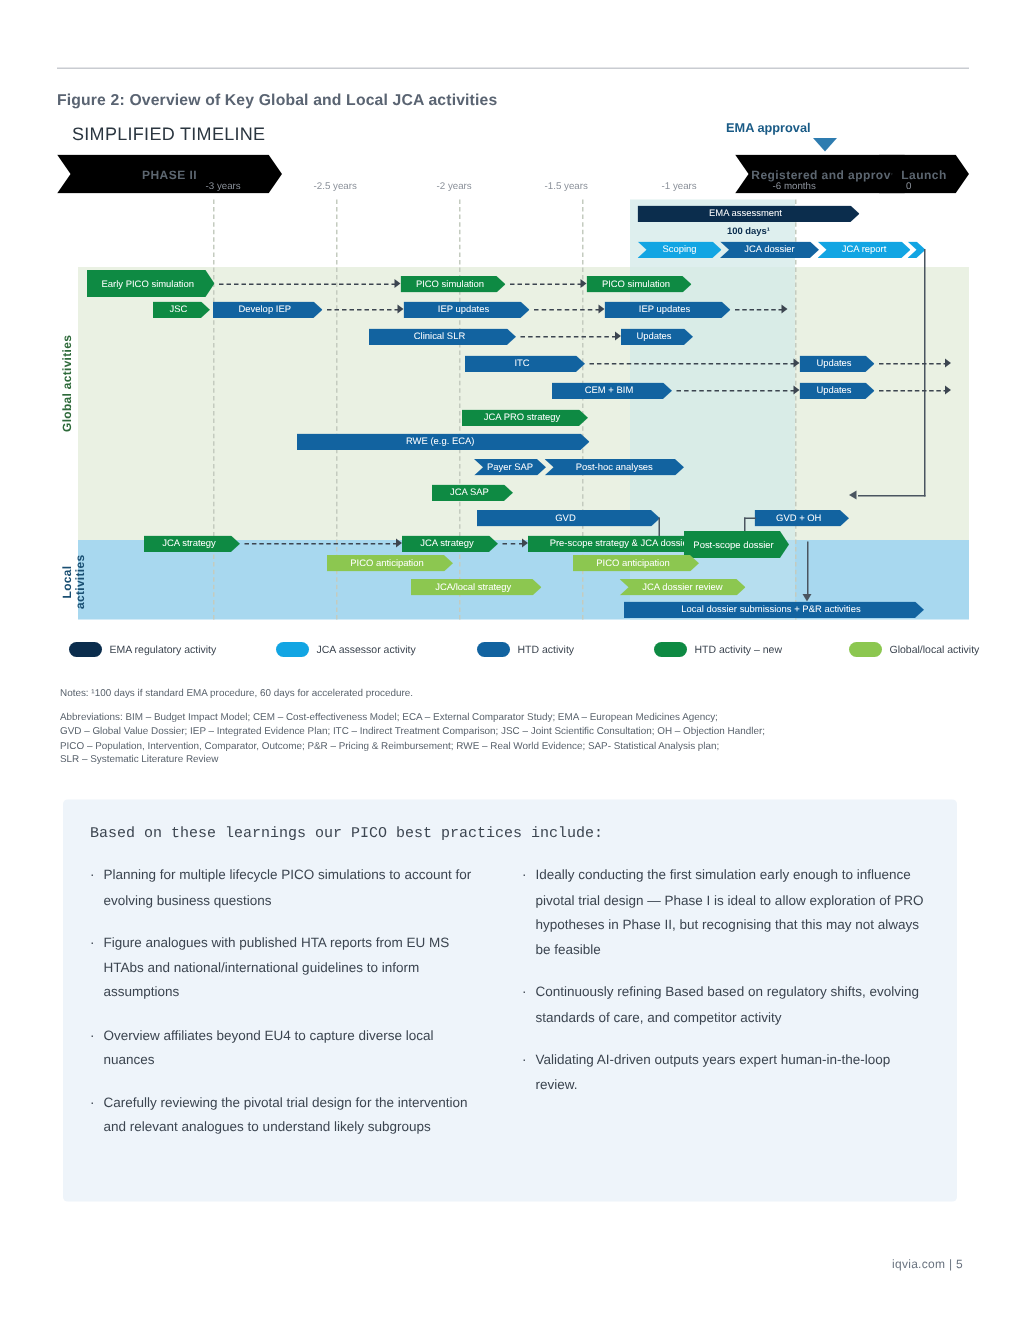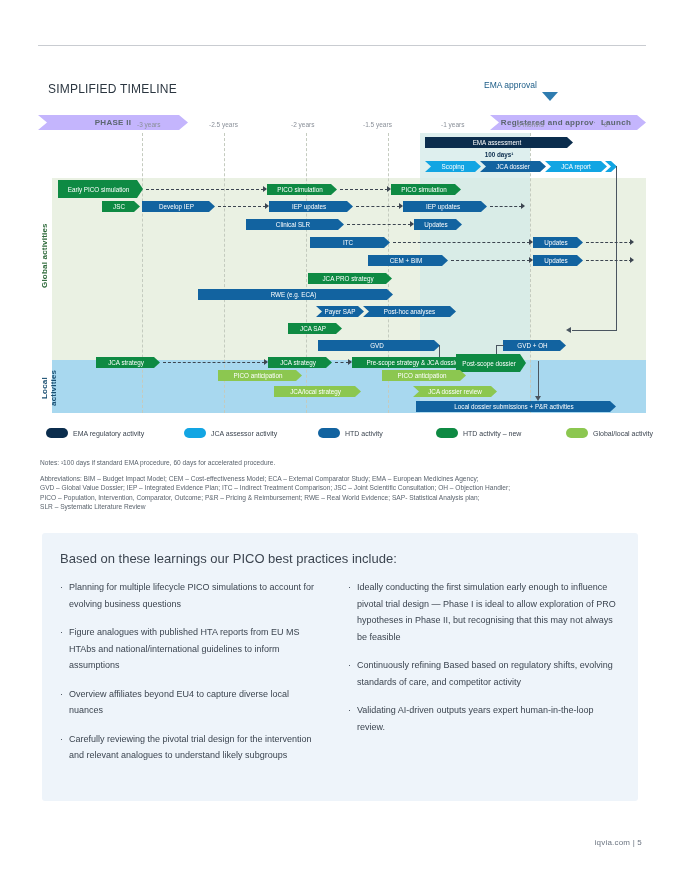--- a/index.html
+++ b/index.html
@@ -26,32 +26,32 @@
   }
 
   .simplified-timeline {
     position:absolute; left:48px; top:82px;
     font-size:12px; color:#2b3640; letter-spacing:.2px;
   }
 
   
   .ema-approval-label {
     position:absolute; left:484px; top:80px;
-    font-size:8.5px; color:#1a5b86; font-weight:normal; white-space:nowrap;
+    font-size:8.5px; color:#1a5b86; font-weight:bold; white-space:nowrap;
   }
   .ema-approval-arrow {
     position:absolute; left:542px; top:92px;
     width:0;height:0;border-left:8px solid transparent;border-right:8px solid transparent;
     border-top:9px solid #2e7cb0;
   }
 
   
   .phase-band { position:absolute; left:38px; top:103px; width:608px; height:15px; }
   .phase-seg {
-    position:absolute; top:12px; height:15px; background:#c4b5fd;
+    position:absolute; top:0; height:26px; background:#000000;
     display:flex; align-items:center; justify-content:center;
     font-size:8px; font-weight:bold; color:#5c6670; letter-spacing:.3px;
     clip-path: polygon(0 0, calc(100% - 9px) 0, 100% 50%, calc(100% - 9px) 100%, 0 100%, 9px 50%);
   }
 
   
   .ticks { position:absolute; left:38px; top:121px; width:608px; height:12px; }
   .tick { position:absolute; top:0; font-size:6.5px; color:#8a9099; white-space:nowrap; }
 
   
@@ -140,21 +140,21 @@
   .pico-box {
     position:absolute; left:42px; top:533px; width:596px; height:268px;
     background:#eef4fa; border-radius:3px; overflow:hidden;
   }
   .pico-header {
     height:32px; background:#124a80; color:#ffffff;
     display:flex; align-items:center; justify-content:center;
     font-size:10.5px; font-weight:bold; letter-spacing:.3px;
   }
   .pico-intro {
-    margin:18px 0 0 18px; font-size:13px; color:#3c4550;
+    margin:18px 0 0 18px; font-size:10px; color:#3c4550;font-family:Liberation Mono, monospace;
   }
   .pico-cols { display:flex; margin-top:13px; }
   .pico-col { width:298px; padding:0 16px 0 18px; }
   .pico-col.right { padding-left:8px; }
   .pico-li {
     display:flex; gap:6px; font-size:9px; color:#3c4550;
     line-height:16.5px; margin-bottom:12px;
   }
   .pico-bullet { color:#3c4550; }
 
@@ -164,20 +164,21 @@
     font-size:8px; color:#6b7480; letter-spacing:.2px;
   }
 </style>
 </head>
 <body>
 
 <div class="page">
 
   <div class="top-rule"></div>
 
+  <div class="fig-title">Figure 2: Overview of Key Global and Local JCA activities</div>
   <div class="simplified-timeline">SIMPLIFIED TIMELINE</div>
 
   <div class="ema-approval-label">EMA approval</div>
   <div class="ema-approval-arrow"></div>
 
   <div class="phase-band" id="phase-band">
       <div class="phase-seg" style="left: 0px; width: 150px;">PHASE II</div>
       <div class="phase-seg" style="left: 452px; width: 122px;">Registered and approval</div>
       <div class="phase-seg" style="left: 548px; width: 60px;">Launch</div>
     </div>

